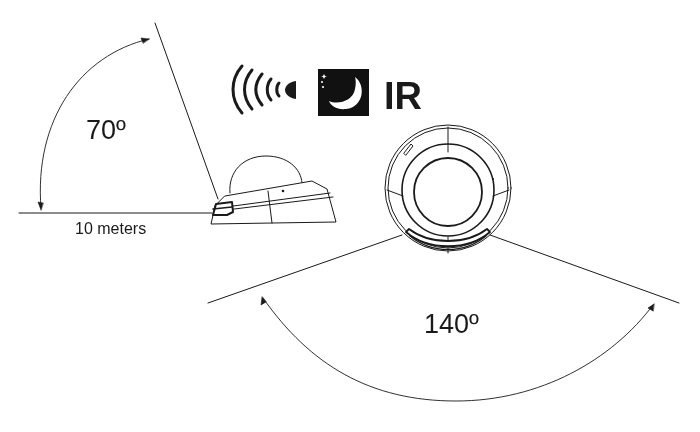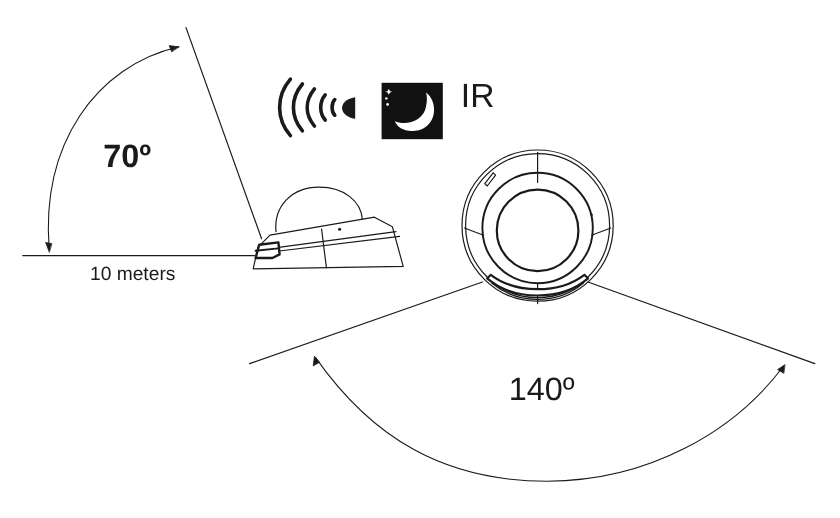--- a/index.html
+++ b/index.html
@@ -1,21 +1,21 @@
 <!DOCTYPE html>
 <html><head>
 <meta charset="utf-8">
 <style>
   html, body { margin: 0; padding: 0; background: #ffffff; }
   body { width: 700px; height: 432px; position: relative; overflow: hidden; font-family: "Liberation Sans", sans-serif; }
   #diagram { position: absolute; left: 0; top: 0; }
   .lbl { position: absolute; color: #1a1a1a; font-family: "Liberation Sans", sans-serif; white-space: nowrap; line-height: 1; }
-  .angle-70 { left: 86px; top: 117px; font-size: 27px; font-weight: bold; }
+  .angle-70 { left: 86px; top: 117px; font-size: 27px; }
   .dist { left: 75px; top: 221px; font-size: 16px; }
-  .ir { left: 384px; top: 66px; font-size: 28px; }
+  .ir { left: 384px; top: 77px; font-size: 38px; font-weight: bold; }
   .angle-140 { left: 424px; top: 311px; font-size: 27px; }
 </style>
 </head>
 <body>
 
 <svg id="diagram" width="700" height="432" viewBox="0 0 700 432" xmlns="http://www.w3.org/2000/svg" fill="none" stroke="#1a1a1a" stroke-linecap="round" stroke-linejoin="round">
 
   <g>
     <line x1="19" y1="213" x2="212" y2="213" stroke-width="1"></line>
     <line x1="155" y1="23" x2="218" y2="199" stroke-width="1"></line>

